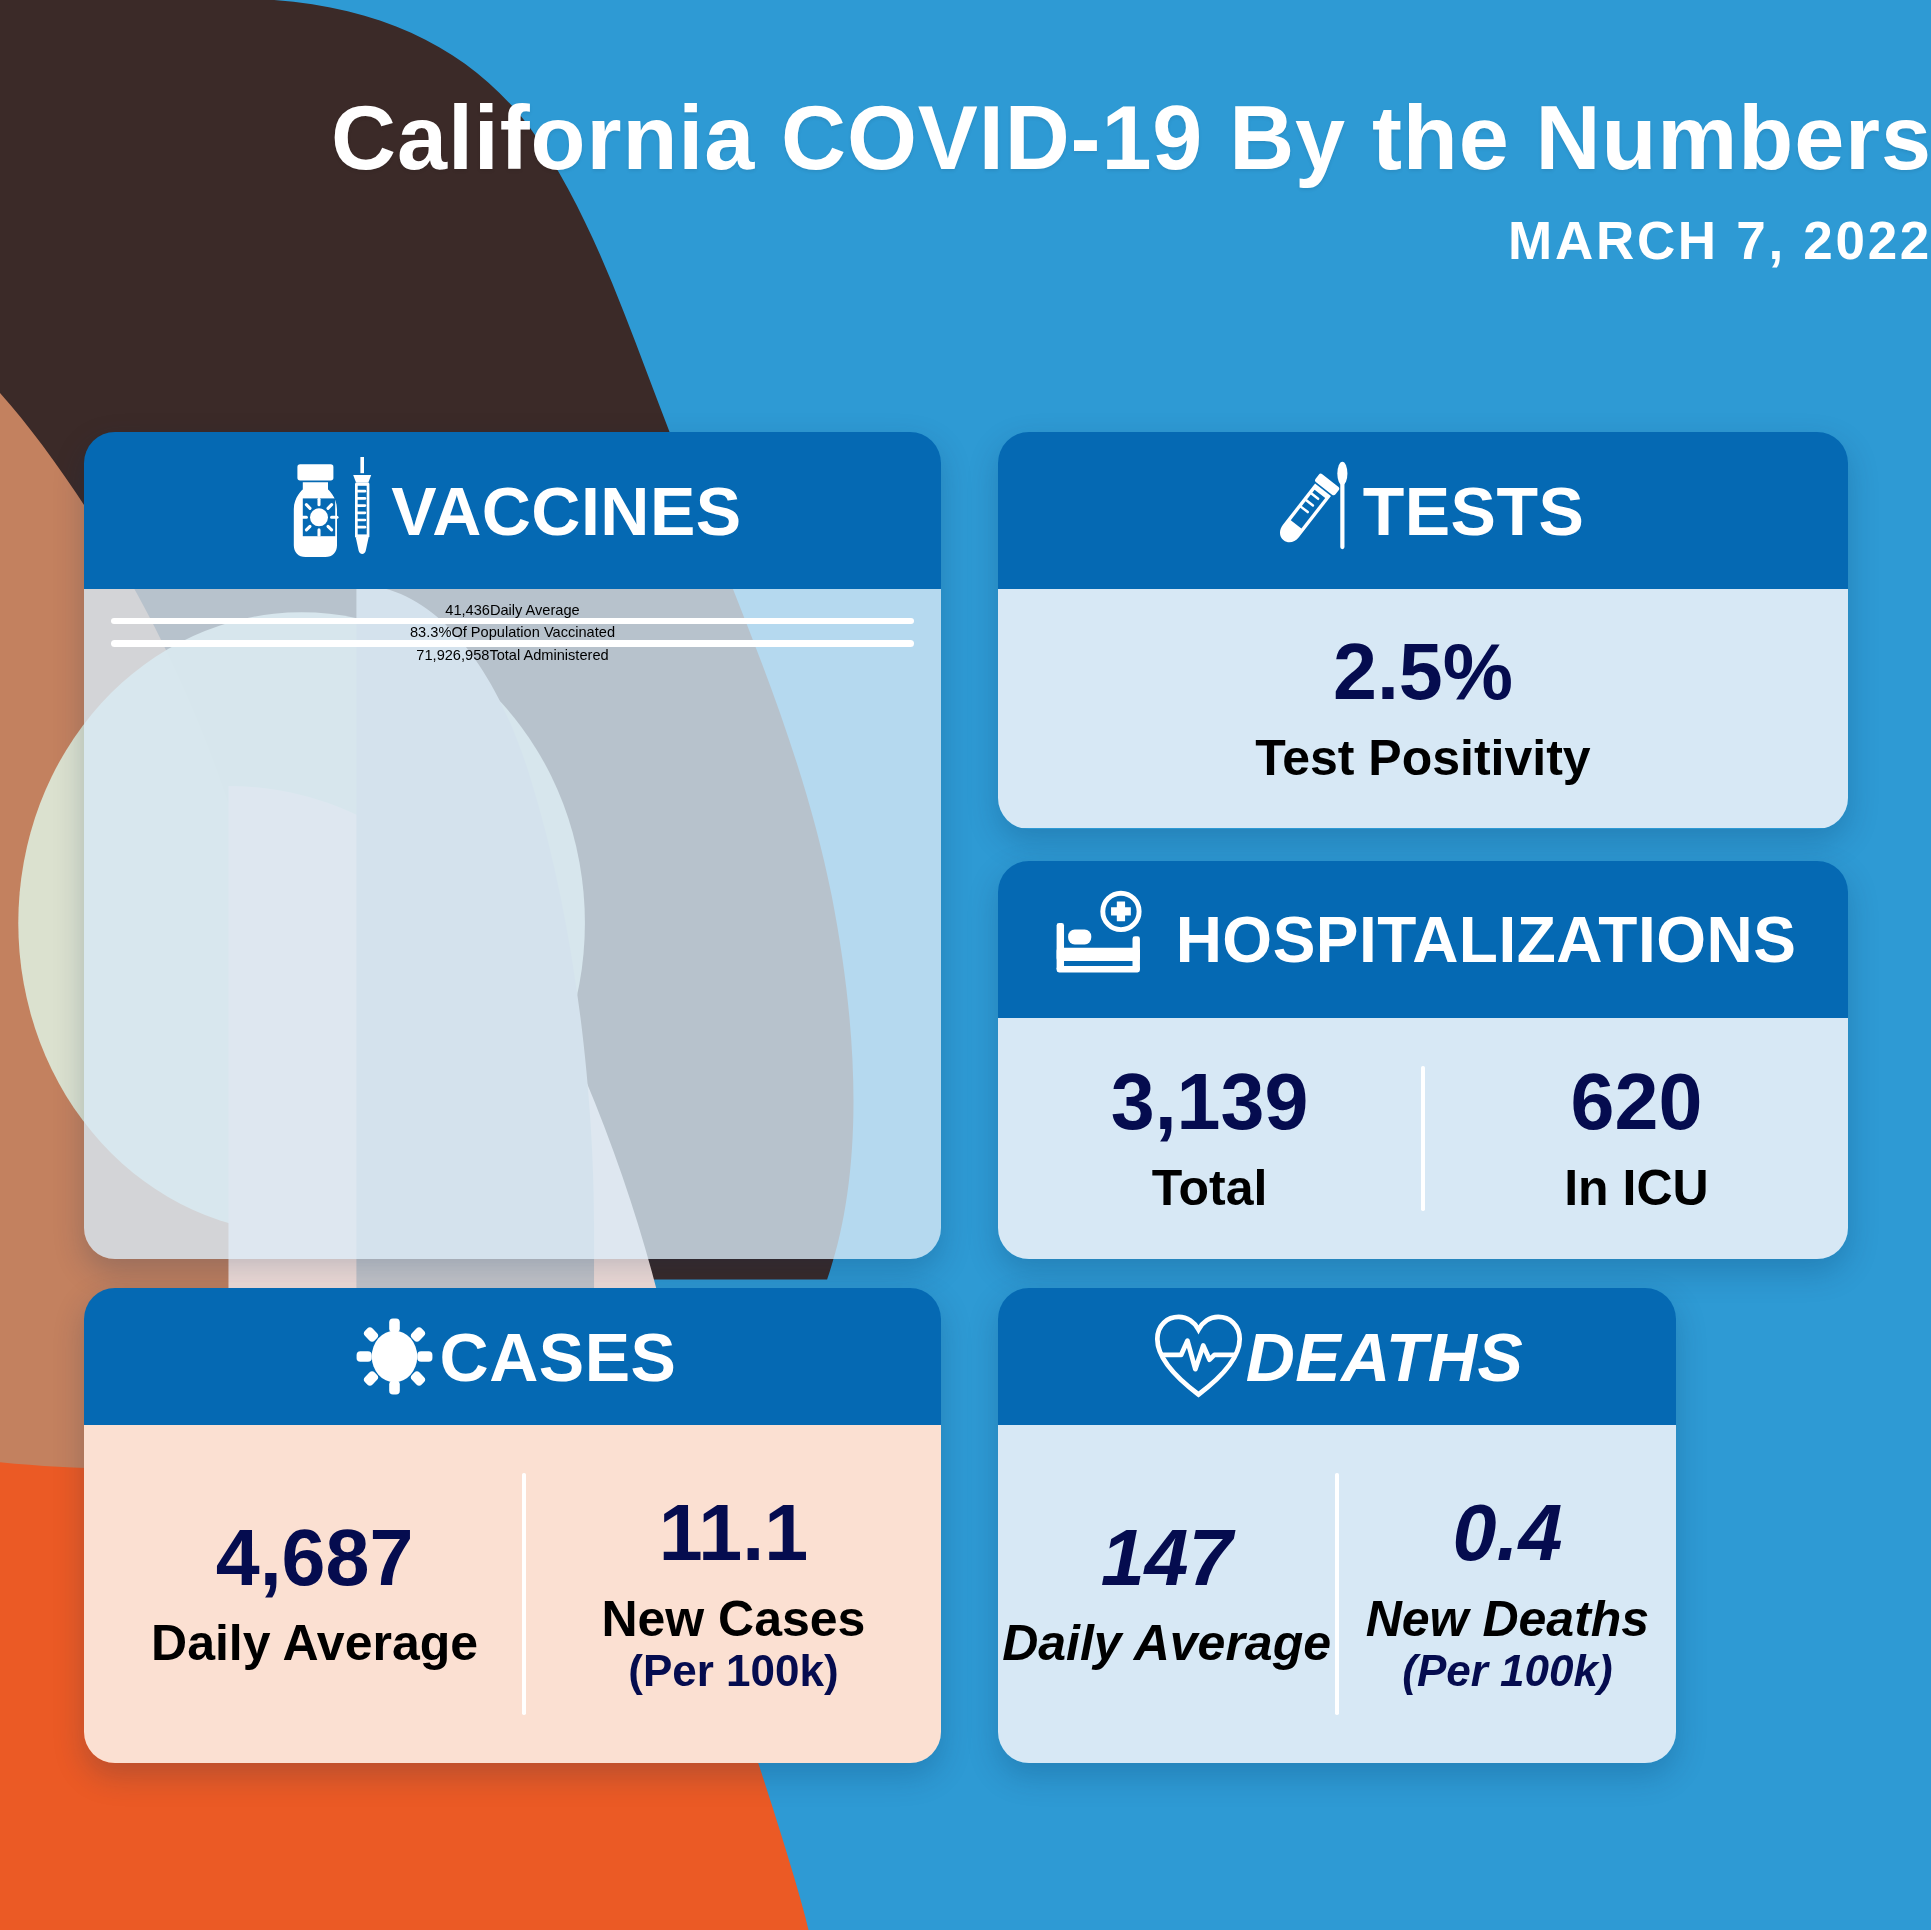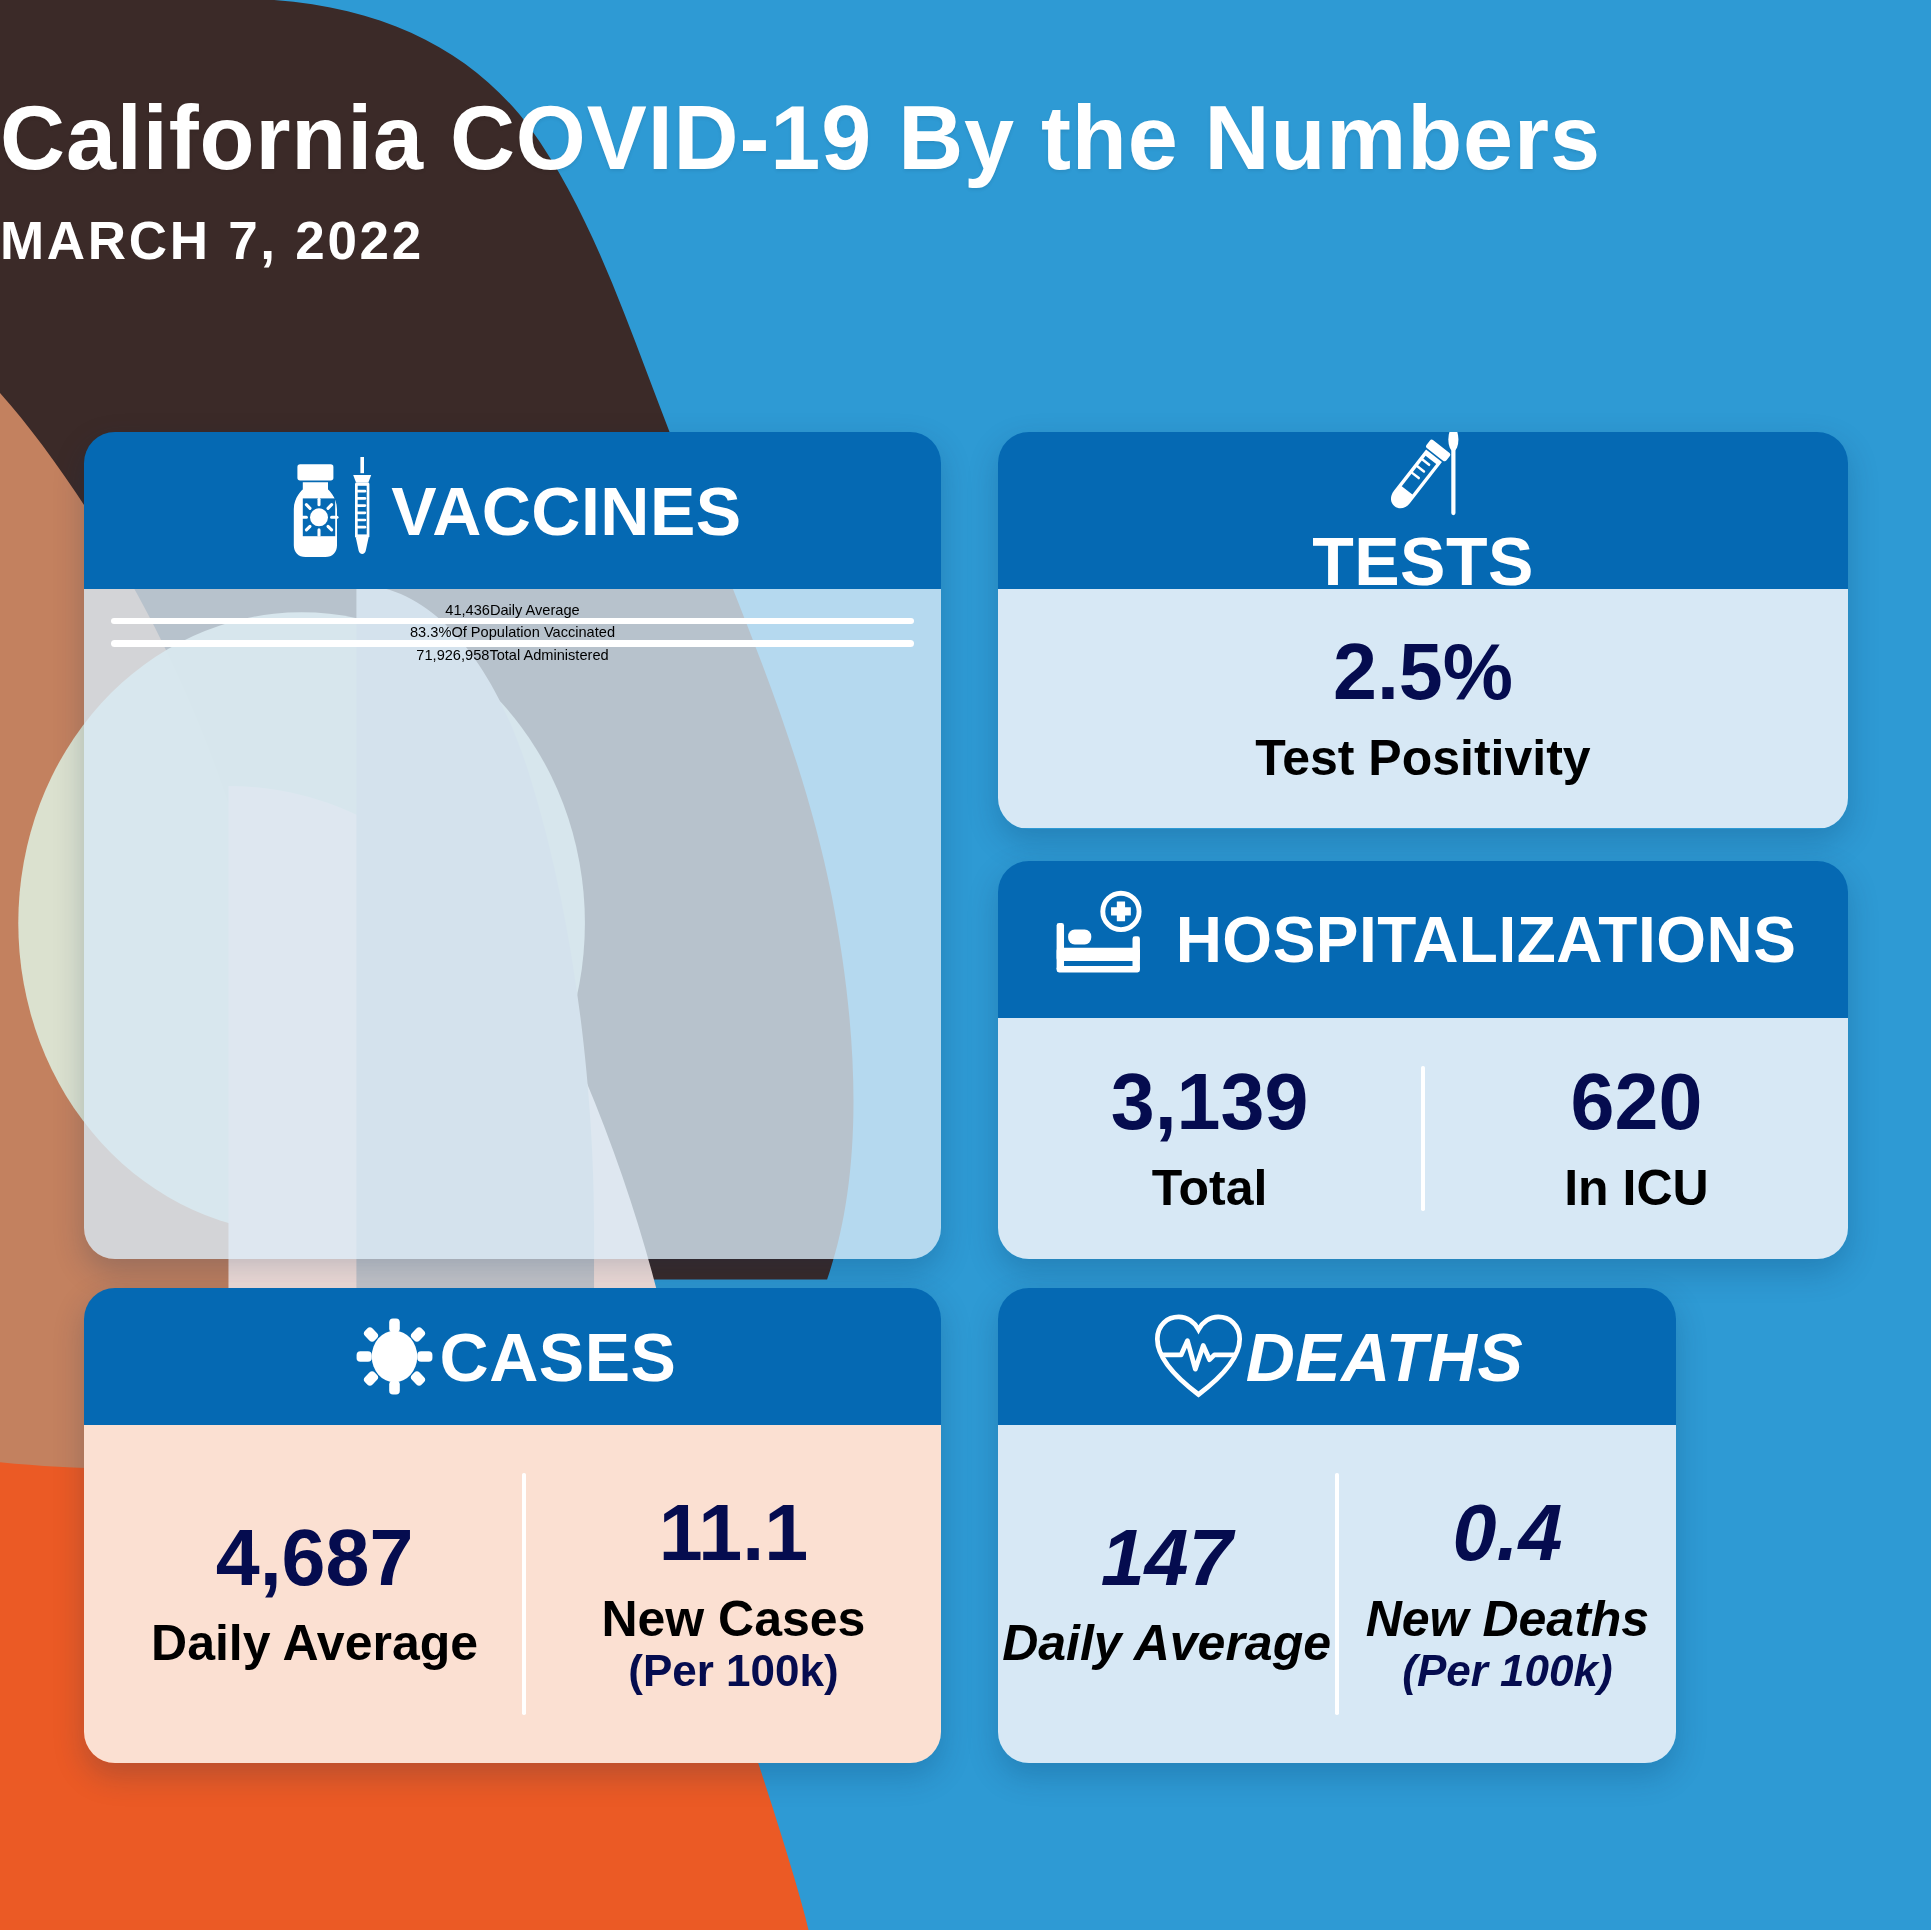--- a/index.html
+++ b/index.html
@@ -13,21 +13,21 @@
     position:relative;
     width:1932px;height:1931px;
     overflow:hidden;
     background:#2E9AD4;
   }
 
   
   .bg-layer{position:absolute;top:0;left:0;width:1932px;height:1931px;pointer-events:none;}
 
   
-  .header{position:absolute;left:0;top:0;width:1932px;text-align:left;z-index:5;}
+  .header{position:absolute;left:0;top:0;width:1932px;text-align:right;z-index:5;}
   .title{
     color:#FFFFFF;
     font-family:"Liberation Sans", sans-serif;
     font-weight:bold;
     font-size:90px;
     letter-spacing:0.9px;
     line-height:1.05;
     margin-top:91px;
     text-shadow:0 1.8px 3.7px rgba(0,0,0,.08);
   }
@@ -197,21 +197,21 @@
         <div class="hdiv"></div>
         <div class="row">
           <div class="num">71,926,958</div>
           <div class="lbl">Total Administered</div>
         </div>
       </div>
     </div>
   </div>
 
   <div class="card" style="left:998px;top:432px;width:850px;height:397px;">
-    <div class="card-head" style="height:157px;flex-direction:column;">
+    <div class="card-head" style="height:157px;">
       <span class="icn">
         <svg width="101" height="101" viewBox="0 0 120 120" xmlns="http://www.w3.org/2000/svg">
 
           <g transform="rotate(38 52 60)">
             <rect x="38" y="14" width="30" height="12" rx="3" fill="#fff"></rect>
             <path d="M41,28 h24 v62 c0,8 -5,14 -12,14 c-7,0 -12,-6 -12,-14 z" fill="#fff"></path>
             <rect x="45" y="34" width="16" height="46" fill="#0569B3"></rect>
             <g stroke="#fff" stroke-width="3" stroke-linecap="round">
               <line x1="45" y1="40" x2="55" y2="40"></line>
               <line x1="45" y1="50" x2="55" y2="50"></line>

